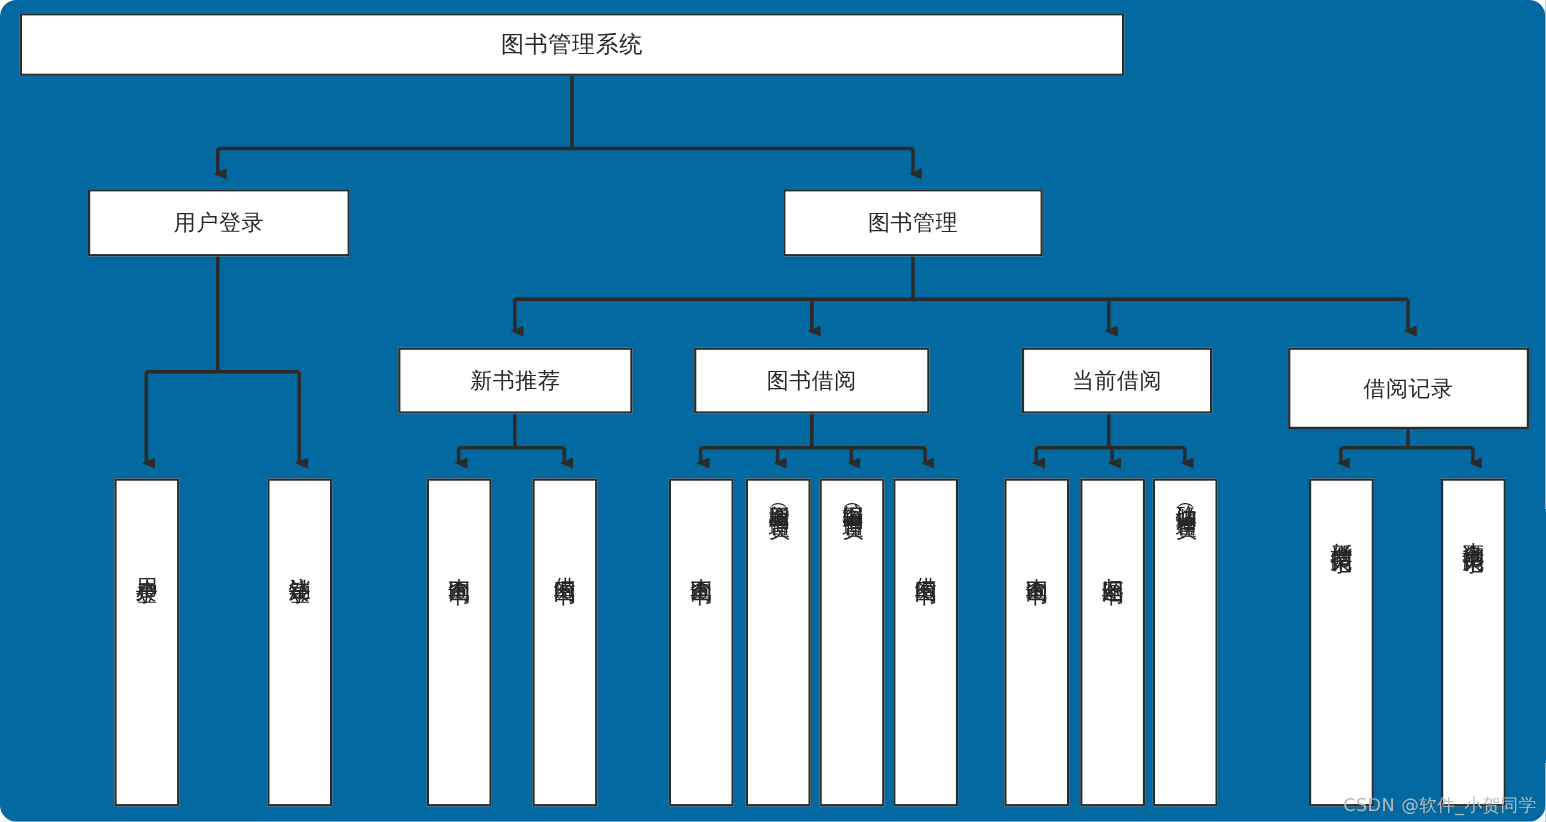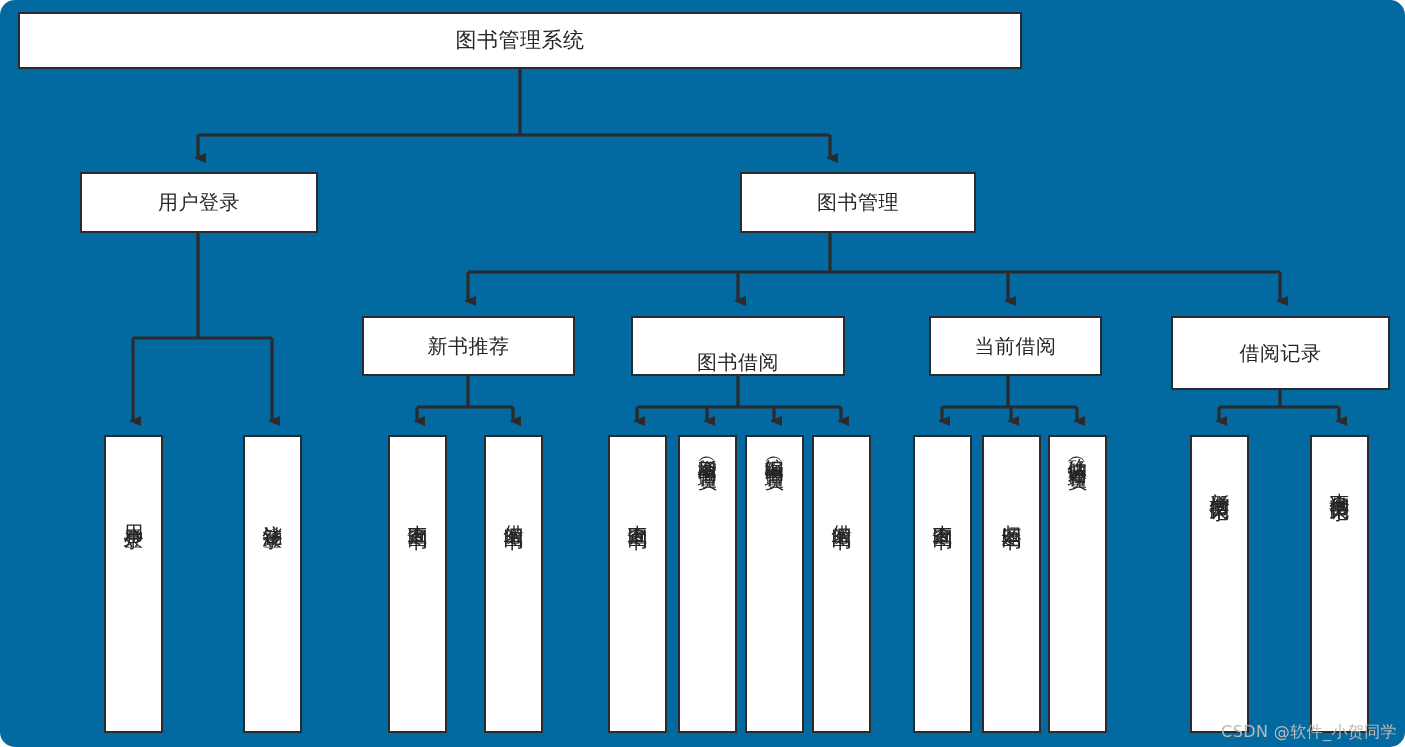--- a/index.html
+++ b/index.html
@@ -131,28 +131,28 @@
     </g>
   </svg>
 
   <div class="node root" style="left:18px; top:12px; width:1004px; height:57px;">
     <span class="label">图书管理系统</span>
   </div>
 
   <div class="node lvl2" style="left:80px; top:172px; width:238px; height:61px;">
     <span class="label">用户登录</span>
   </div>
-  <div class="node lvl2" style="left:712px; top:172px; width:236px; height:61px;margin-left:28px;">
+  <div class="node lvl2" style="left:712px; top:172px; width:236px; height:61px;">
     <span class="label">图书管理</span>
   </div>
 
   <div class="node lvl3" style="left:362px; top:316px; width:213px; height:60px;">
     <span class="label">新书推荐</span>
   </div>
-  <div class="node lvl3" style="left:631px; top:316px; width:214px; height:60px;align-items:flex-end;">
+  <div class="node lvl3" style="left:631px; top:316px; width:214px; height:60px;">
     <span class="label">图书借阅</span>
   </div>
   <div class="node lvl3" style="left:901px; top:316px; width:173px; height:60px;margin-left:28px;">
     <span class="label">当前借阅</span>
   </div>
   <div class="node lvl3" style="left:1171px; top:316px; width:219px; height:74px;">
     <span class="label">借阅记录</span>
   </div>
 
   <div class="node leaf" style="left:104px; top:435px; width:59px; height:298px; padding-top:72px;">

